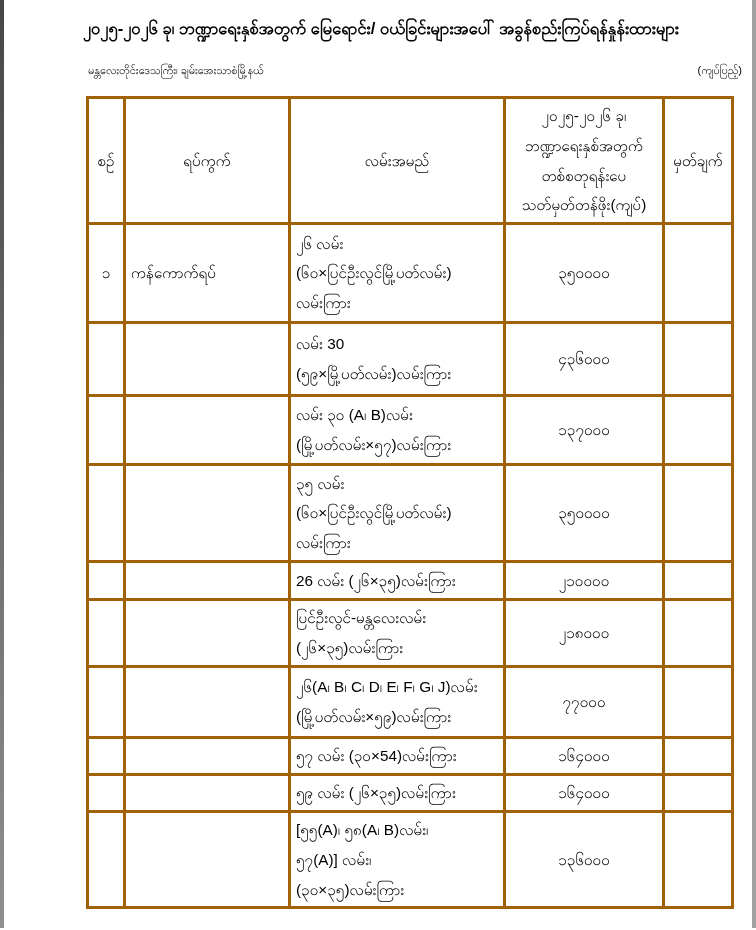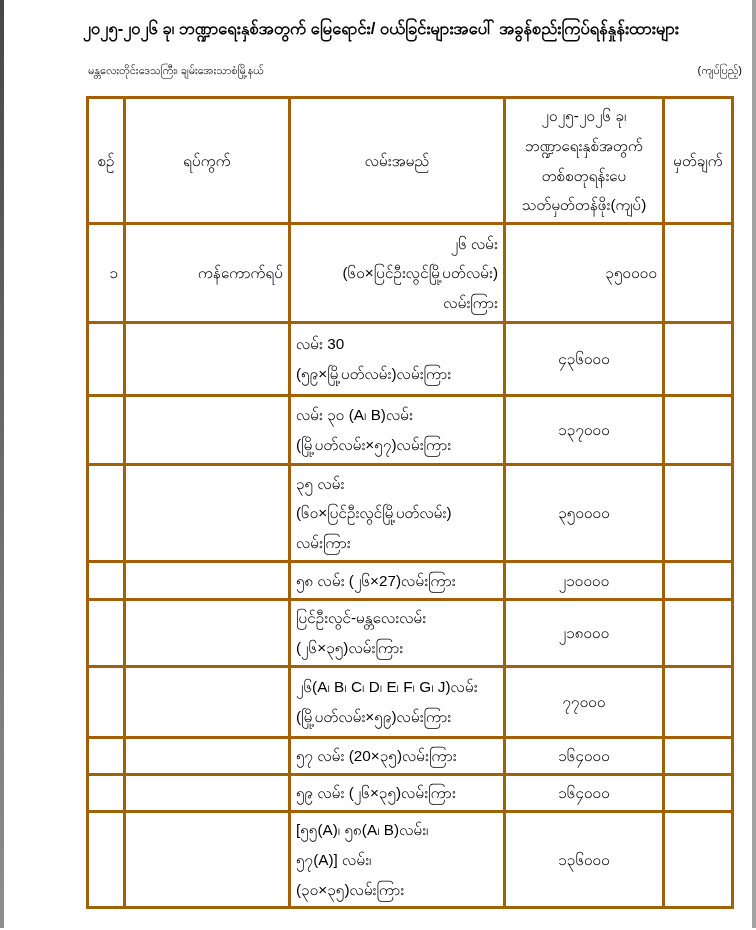--- a/index.html
+++ b/index.html
@@ -52,21 +52,21 @@
     overflow: hidden;
   }
   table.rates th { text-align: center; white-space: pre-line; }
   .hdr th { height: 118px; }
   td.c-no   { text-align: center; }
   td.c-ward { text-align: left; padding-left: 9px; margin-left: 14px; }
   td.c-street { text-align: left; padding-left: 9px; white-space: pre-line; }
   td.c-rate { text-align: center; }
   td.c-remark { }
   .bold { font-weight: bold; }
-  tr.r0 td { height: 92px; text-align: right; }
+  tr.r0 td { height: 92px; }
   tr.r1 td { height: 66px; }
   tr.r2 td { height: 62px; }
   tr.r3 td { height: 90px; }
   tr.r4 td { height: 31px; }
   tr.r5 td { height: 58px; }
   tr.r6 td { height: 64px; }
   tr.r7 td { height: 58px; }
   tr.r8 td { height: 30px; }
   tr.r9 td { height: 30px; }
   tr.r10 td { height: 88px; }
@@ -136,21 +136,21 @@
         <td class="c-ward"></td>
         <td class="c-street">၃၅ လမ်း
 (၆၀×ပြင်ဦးလွင်မြို့ပတ်လမ်း)
 လမ်းကြား</td>
         <td class="c-rate">၃၅၀၀၀၀</td>
         <td class="c-remark"></td>
       </tr>
       <tr class="r4">
         <td class="c-no"></td>
         <td class="c-ward"></td>
-        <td class="c-street">၅၈ လမ်း (၂၆×27)လမ်းကြား</td>
+        <td class="c-street">26 လမ်း (၂၆×၃၅)လမ်းကြား</td>
         <td class="c-rate">၂၁၀၀၀၀</td>
         <td class="c-remark"></td>
       </tr>
       <tr class="r5">
         <td class="c-no"></td>
         <td class="c-ward"></td>
         <td class="c-street">ပြင်ဦးလွင်-မန္တလေးလမ်း
 (၂၆×၃၅)လမ်းကြား</td>
         <td class="c-rate">၂၁၈၀၀၀</td>
         <td class="c-remark"></td>
@@ -159,21 +159,21 @@
         <td class="c-no"></td>
         <td class="c-ward"></td>
         <td class="c-street">၂၆(A၊ B၊ C၊ D၊ E၊ F၊ G၊ J)လမ်း
 (မြို့ပတ်လမ်း×၅၉)လမ်းကြား</td>
         <td class="c-rate">၇၇၀၀၀</td>
         <td class="c-remark"></td>
       </tr>
       <tr class="r8">
         <td class="c-no"></td>
         <td class="c-ward"></td>
-        <td class="c-street">၅၇ လမ်း (20×၃၅)လမ်းကြား</td>
+        <td class="c-street">၅၇ လမ်း (၃၀×54)လမ်းကြား</td>
         <td class="c-rate">၁၆၄၀၀၀</td>
         <td class="c-remark"></td>
       </tr>
       <tr class="r9">
         <td class="c-no"></td>
         <td class="c-ward"></td>
         <td class="c-street">၅၉ လမ်း (၂၆×၃၅)လမ်းကြား</td>
         <td class="c-rate">၁၆၄၀၀၀</td>
         <td class="c-remark"></td>
       </tr>

